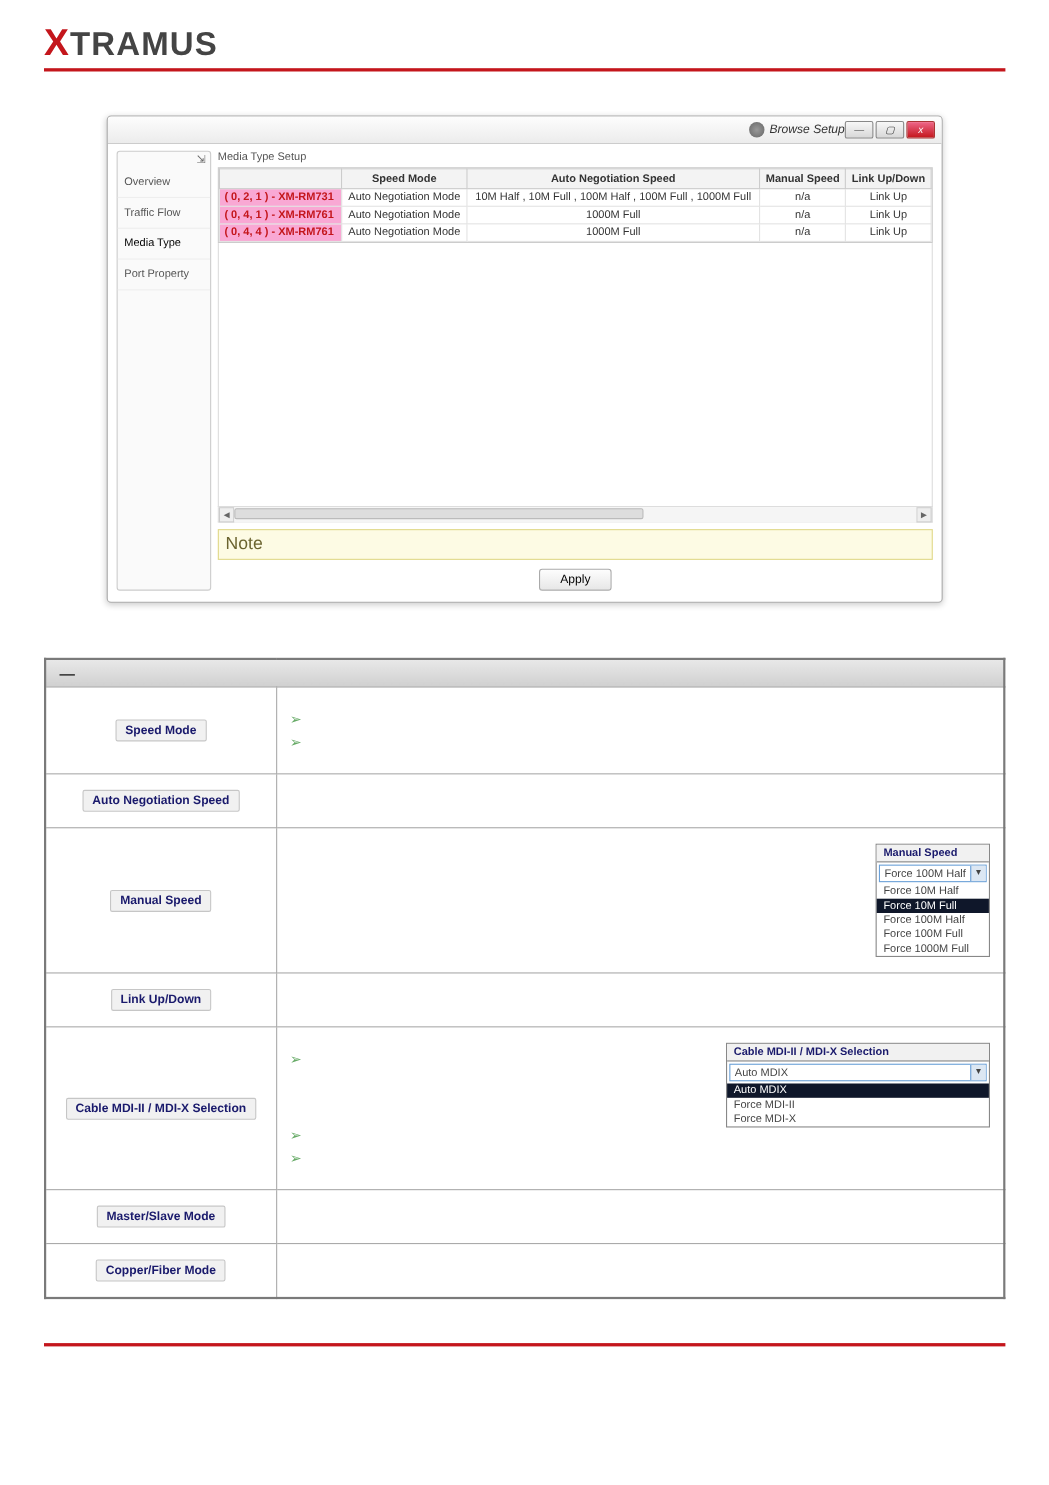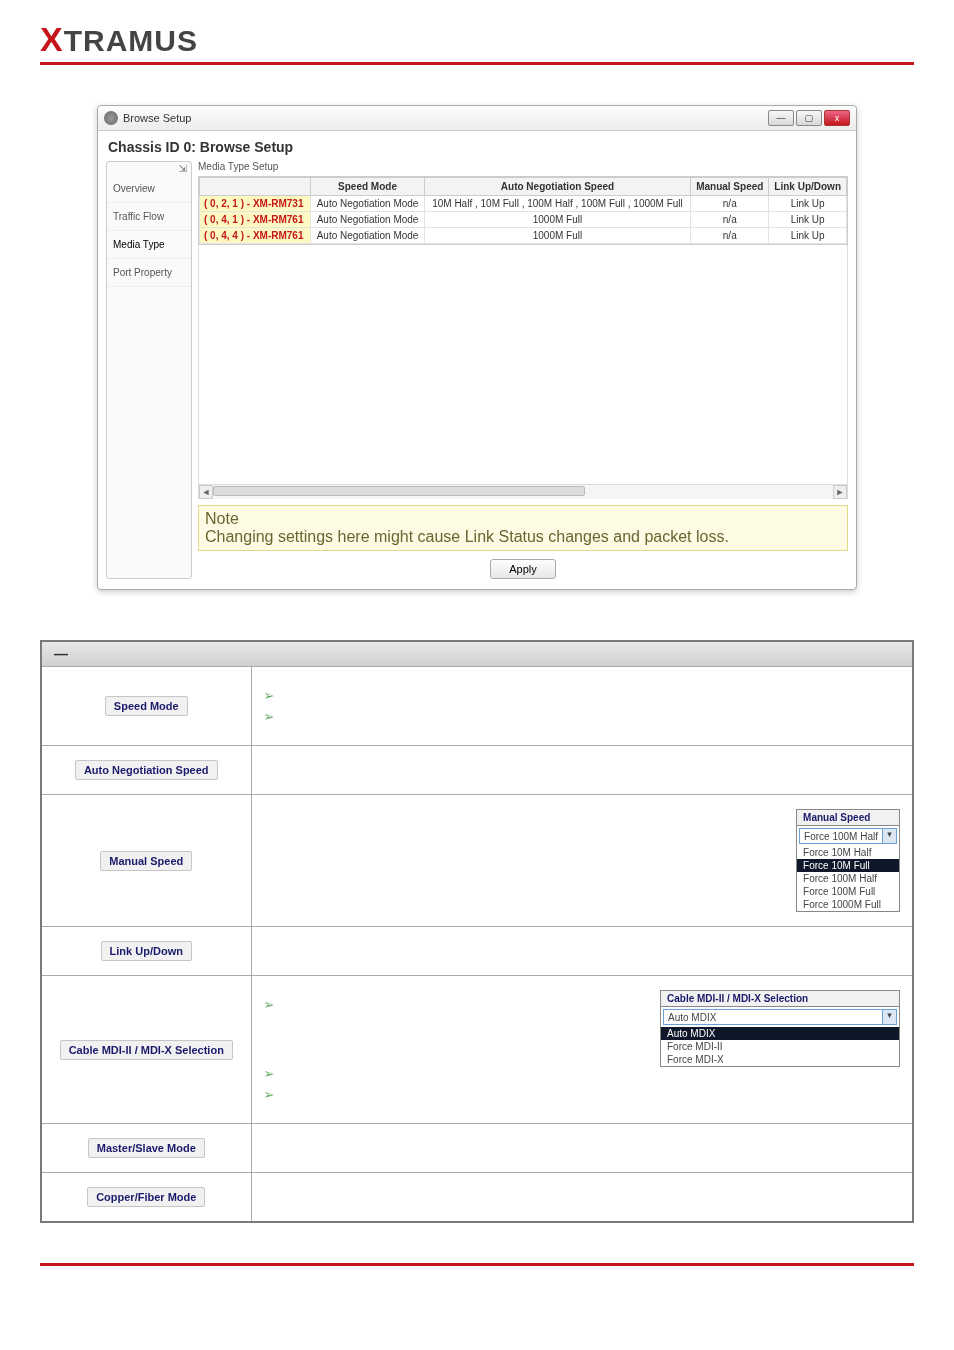--- a/index.html
+++ b/index.html
@@ -6,41 +6,41 @@
   body { width: 954px; background: #fff; font-family: Arial, sans-serif; font-size: 11px; color: #333; }
   .page { padding: 0 40px 40px 40px; }
   .header-area { display: flex; padding: 20px 0 3px 0; }
   .logo { font-size: 30px; font-weight: bold; letter-spacing: 1px; }
   .logo-x { color: #c4161c; font-size: 34px; }
   .logo-rest { color: #444; }
   .header-rule { border: none; border-top: 3px solid #c4161c; margin-bottom: 40px; }
   .footer-rule { border: none; border-top: 3px solid #c4161c; margin-top: 40px; }
   .screenshot-wrap { display: flex; justify-content: center; margin: 30px 0 50px 0; }
   .bs-window { width: 760px; border: 1px solid #aaa; border-radius: 4px; box-shadow: 0 2px 6px rgba(0,0,0,.2); background: #fff; }
-  .bs-titlebar { display: flex; align-items: center; justify-content: space-between; background: linear-gradient(#fdfdfd,#ececec); border-bottom: 1px solid #ccc; padding: 4px 6px; border-radius: 4px 4px 0 0; }
+  .bs-titlebar { display: flex; align-items: center; justify-content: flex-end; background: linear-gradient(#fdfdfd,#ececec); border-bottom: 1px solid #ccc; padding: 4px 6px; border-radius: 4px 4px 0 0; font-style: italic; }
   .bs-title-left { display: flex; align-items: center; gap: 5px; }
   .bs-gear { width: 14px; height: 14px; border-radius: 50%; background: radial-gradient(#999,#666); }
   .bs-title { font-size: 11px; color: #333; }
   .win-btns { display: flex; gap: 2px; }
   .win-btn { width: 26px; height: 16px; border: 1px solid #888; border-radius: 2px; background: linear-gradient(#f7f7f7,#d8d8d8); font-size: 9px; text-align: center; line-height: 14px; }
   .win-btn.close { background: linear-gradient(#e68,#c4161c); color: #fff; border-color: #a33; }
   .bs-body { padding: 6px 8px 10px 8px; }
   .bs-heading { font-size: 14px; font-weight: bold; margin: 2px 0 6px 2px; }
   .bs-main { display: flex; gap: 6px; }
   .sidebar { width: 86px; border: 1px solid #ccc; border-radius: 3px; background: #fafafa; display: flex; flex-direction: column; }
   .sb-pin { align-self: flex-end; font-size: 10px; padding: 1px 4px; color: #666; }
   .sb-item { padding: 8px 6px; font-size: 10px; color: #555; border-bottom: 1px solid #eee; }
   .sb-item.active { color: #000; }
   .content { flex: 1; }
   .content-label { font-size: 10px; color: #555; margin-bottom: 4px; }
   .table-area { border: 1px solid #ccc; }
   table.mt { width: 100%; border-collapse: collapse; font-size: 10px; }
   table.mt th { background: #f3f3f3; border: 1px solid #ccc; padding: 3px 4px; font-weight: bold; color: #333; }
   table.mt td { border: 1px solid #e3e3e3; padding: 2px 4px; text-align: center; }
-  table.mt td.first { text-align: left; color: #c4161c; font-weight: bold; background: #fef9c3; }
+  table.mt td.first { text-align: left; color: #c4161c; font-weight: bold; background: #f9a8d4; }
   .table-scroll { height: 240px; overflow: hidden; border: 1px solid #ddd; border-top: none; position: relative; background: #fff; }
   .hscroll { display: flex; align-items: center; border: 1px solid #ddd; border-top: none; height: 14px; }
   .hs-arrow { width: 14px; height: 14px; background: #eee; border: 1px solid #ccc; font-size: 9px; text-align: center; line-height: 12px; color: #666; }
   .hs-track { flex: 1; height: 14px; background: #f5f5f5; position: relative; }
   .hs-thumb { position: absolute; left: 0; top: 1px; width: 60%; height: 10px; background: #ddd; border: 1px solid #bbb; border-radius: 2px; }
   .notebox { margin-top: 6px; border: 1px solid #e0d98a; background: #fdfbe4; padding: 4px 6px; font-size: 16px; color: #6b6430; }
   .apply-row { text-align: center; margin-top: 8px; }
   .apply-btn { padding: 3px 18px; font-size: 11px; background: linear-gradient(#fdfdfd,#e7e7e7); border: 1px solid #aaa; border-radius: 3px; }
 
   .desc-table { width: 100%; border-collapse: collapse; border: 2px solid #7a7a7a; margin-top: 10px; }
@@ -81,21 +81,20 @@
           <div class="bs-gear"></div>
           <span class="bs-title">Browse Setup</span>
         </div>
         <div class="win-btns">
           <div class="win-btn">—</div>
           <div class="win-btn">▢</div>
           <div class="win-btn close">x</div>
         </div>
       </div>
       <div class="bs-body">
-        <div class="bs-heading">Chassis ID 0: Browse Setup</div>
         <div class="bs-main">
           <div class="sidebar">
             <div class="sb-pin">⇲</div>
             <div class="sb-item">Overview</div>
             <div class="sb-item">Traffic Flow</div>
             <div class="sb-item active">Media Type</div>
             <div class="sb-item">Port Property</div>
           </div>
           <div class="content">
             <div class="content-label">Media Type Setup</div>
@@ -136,21 +135,20 @@
             <div class="table-scroll"></div>
             <div class="hscroll">
               <div class="hs-arrow">◄</div>
               <div class="hs-track">
                   <div class="hs-thumb"></div>
                 </div>
               <div class="hs-arrow">►</div>
             </div>
             <div class="notebox">
               <div>Note</div>
-              <div>Changing settings here might cause Link Status changes and packet loss.</div>
             </div>
             <div class="apply-row">
               <button class="apply-btn">Apply</button>
             </div>
           </div>
         </div>
       </div>
     </div>
   </div>
 

